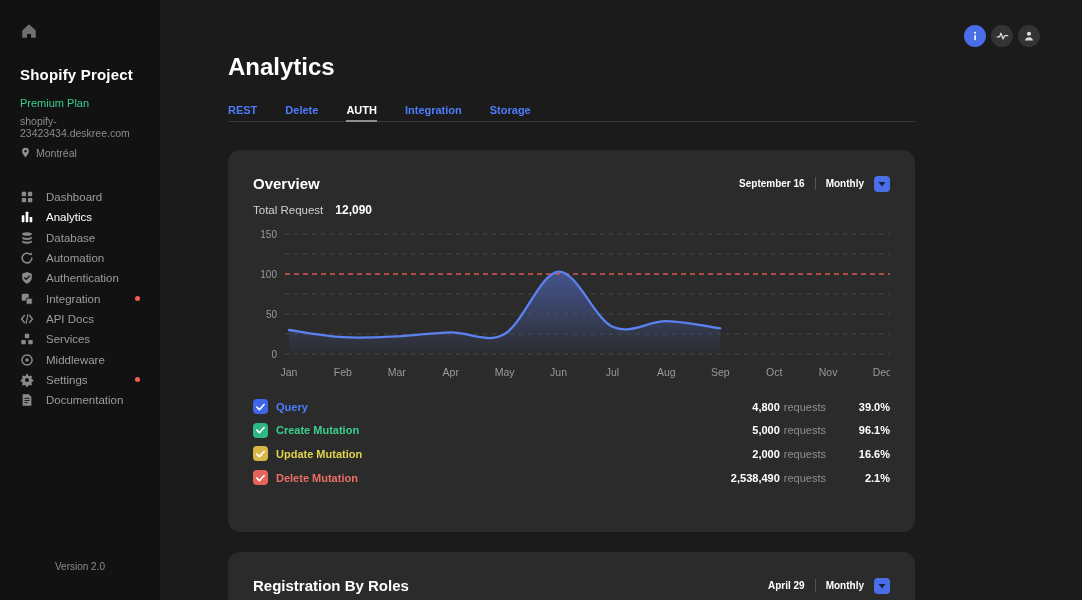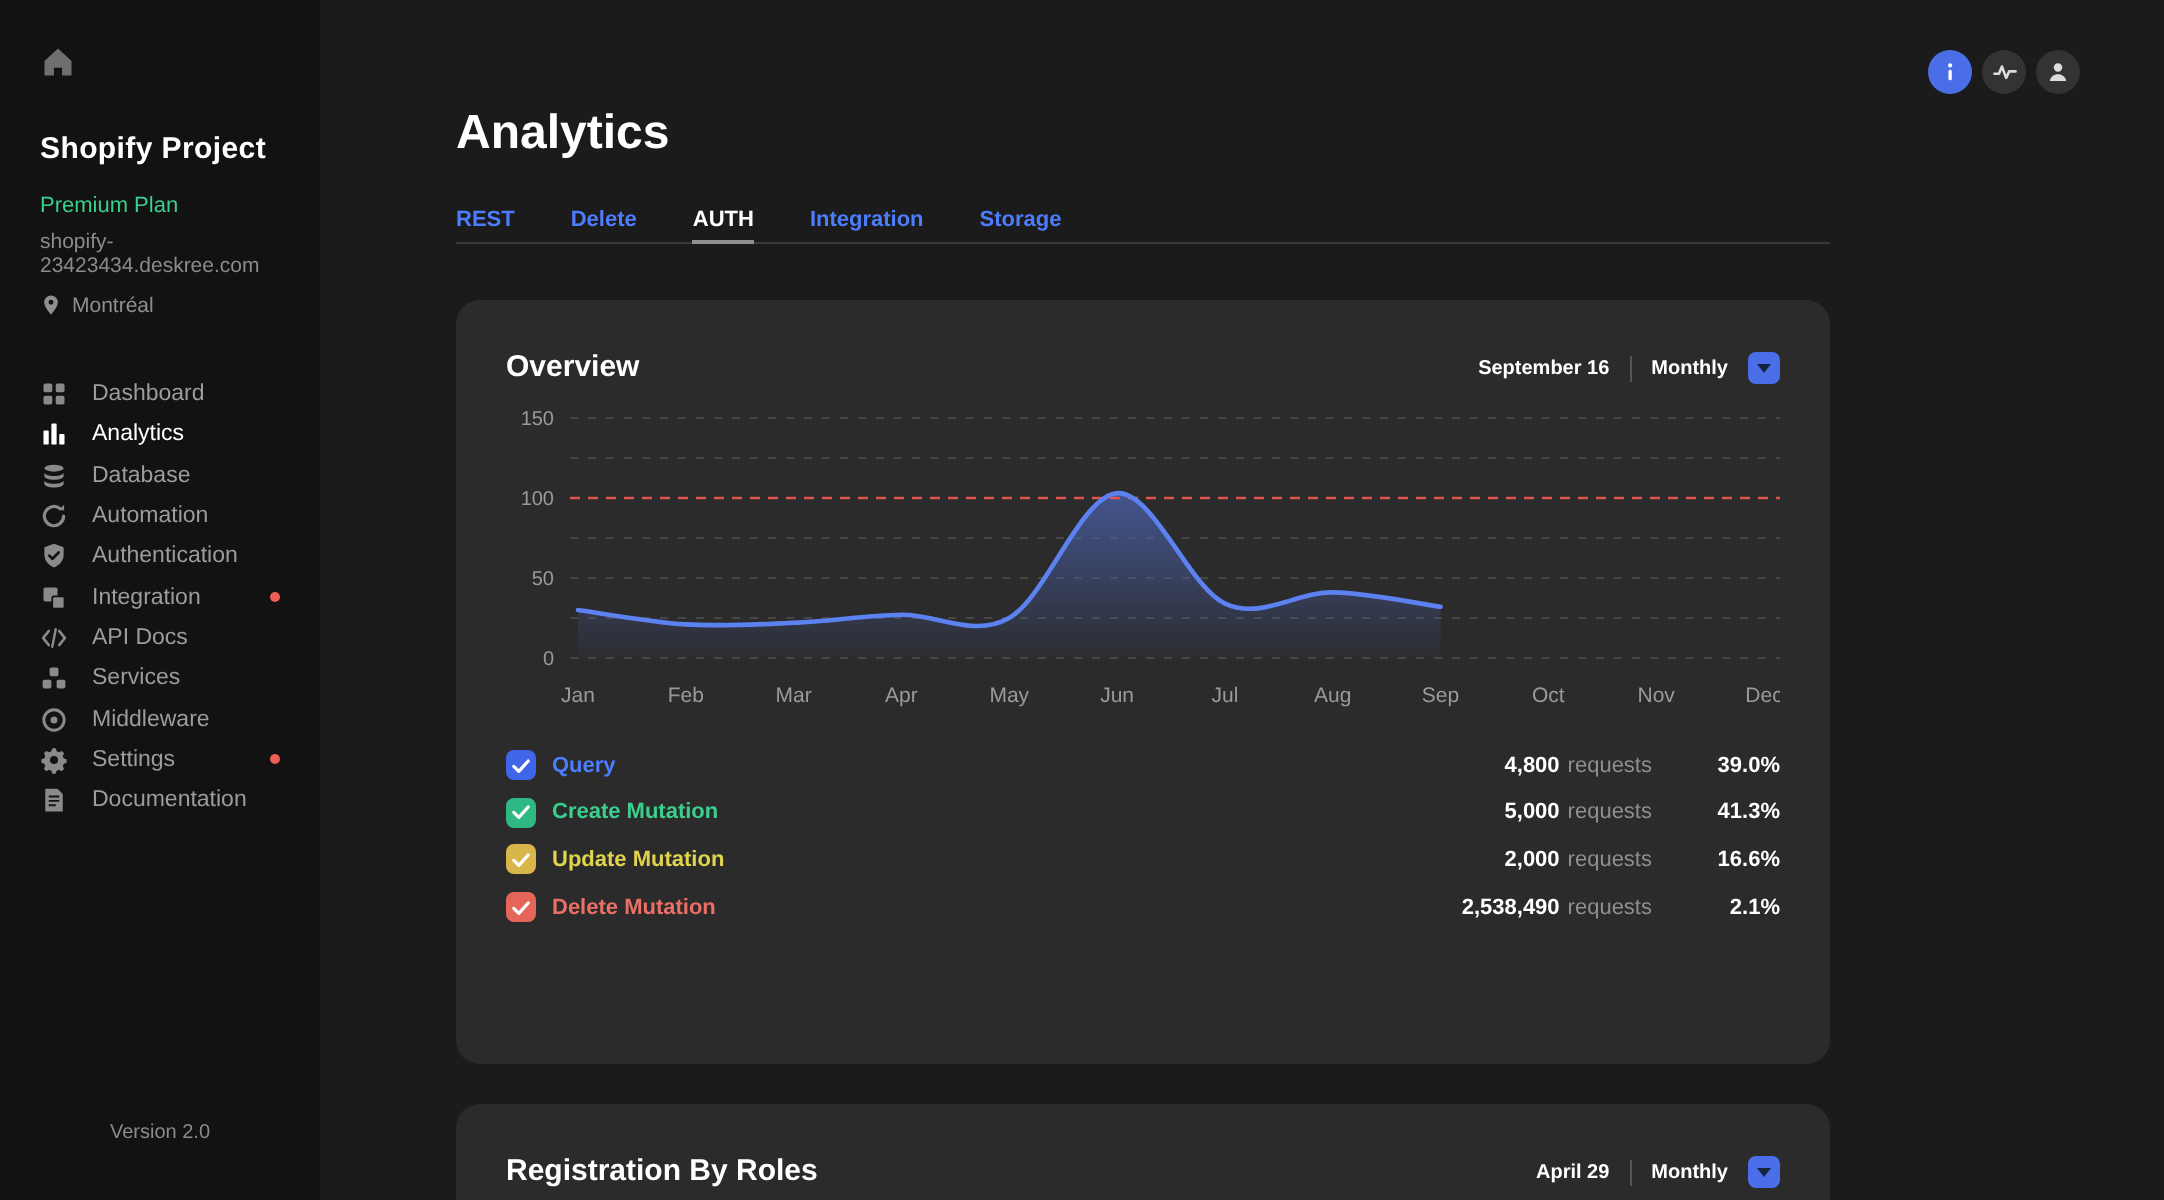--- a/index.html
+++ b/index.html
@@ -45,21 +45,21 @@
   .page-title { color:#ffffff; font-size:24px; font-weight:bold; margin-top:53px; }
 
   .tabs { display:flex; gap:28px; width:687px; margin-top:23px; border-bottom:1px solid #383838; }
   .tab { color:#4d7dfe; font-size:11px; font-weight:bold; padding-bottom:4px; cursor:pointer;
          border-bottom:2px solid transparent; margin-bottom:-1px; }
   .tab.active { color:#ffffff; border-bottom-color:#8e8e8e; }
 
   .card { width:687px; background:#2b2b2b; border-radius:12px; padding:25px; }
   .card.overview { margin-top:28px; height:382px; }
   .card.roles { margin-top:20px; height:200px; }
-  .card-head { display:flex; align-items:flex-end; justify-content:space-between; }
+  .card-head { display:flex; align-items:center; justify-content:space-between; }
   .card-title { color:#ffffff; font-size:15px; font-weight:bold; }
   .range { display:flex; align-items:center; gap:10px; }
   .range .date, .range .period { color:#ffffff; font-size:10px; font-weight:bold; }
   .range .sep { width:1px; height:13px; background:#555555; }
   .caret-btn { width:16px; height:16px; border-radius:4px; background:#4a6ee8; display:flex;
                align-items:center; justify-content:center; cursor:pointer; }
   .caret-btn svg { width:8px; height:6px; color:#16233f; }
 
   .total-row { display:flex; align-items:baseline; gap:12px; margin-top:11px; }
   .total-label { color:#cfcfcf; font-size:11.5px; }
@@ -246,20 +246,24 @@
         <div class="range">
           <span class="date">September 16</span>
           <span class="sep"></span>
           <span class="period">Monthly</span>
           <span class="caret-btn">
               <svg width="8" height="6" viewBox="0 0 8 6" xmlns="http://www.w3.org/2000/svg">
                 <path d="M0.5 1h7L4 5.5z" fill="#16233f"></path>
               </svg>
             </span>
         </div>
+      </div>
+      <div class="total-row">
+        <span class="total-label">Total Request</span>
+        <span class="total-value">12,090</span>
       </div>
       <div class="chart-wrap" id="chart"><svg width="637" height="154">
             <defs>
               <linearGradient id="areaGrad" gradientUnits="userSpaceOnUse" x1="0" y1="40" x2="0" y2="128">
       <stop offset="0" stop-color="#4a5fa8" stop-opacity="0.85"></stop>
       <stop offset="1" stop-color="#4a5fa8" stop-opacity="0.04"></stop>
     </linearGradient>
             </defs>
             <line x1="32" x2="637" y1="128" y2="128" stroke="#474747" stroke-width="1" stroke-dasharray="4 5"></line>
             <line x1="32" x2="637" y1="108" y2="108" stroke="#474747" stroke-width="1" stroke-dasharray="4 5"></line>
@@ -304,21 +308,21 @@
           <div class="legend-row">
             <span class="cbox" style="background: rgb(46, 184, 132);">
               <svg width="9" height="8" viewBox="0 0 10 8" xmlns="http://www.w3.org/2000/svg">
                 <path d="M1 4.2 3.8 7 9 1.2" stroke="#fff" stroke-width="1.8" fill="none" stroke-linecap="round" stroke-linejoin="round"></path>
               </svg>
             </span>
             <span class="legend-label" style="color: rgb(59, 207, 142);">Create Mutation</span>
             <span class="legend-right">
               <span class="legend-val">5,000</span>
               <span class="legend-unit">requests</span>
-              <span class="legend-pct">41.3%</span>
+              <span class="legend-pct">96.1%</span>
             </span>
           </div>
           <div class="legend-row">
             <span class="cbox" style="background: rgb(217, 182, 74);">
               <svg width="9" height="8" viewBox="0 0 10 8" xmlns="http://www.w3.org/2000/svg">
                 <path d="M1 4.2 3.8 7 9 1.2" stroke="#fff" stroke-width="1.8" fill="none" stroke-linecap="round" stroke-linejoin="round"></path>
               </svg>
             </span>
             <span class="legend-label" style="color: rgb(224, 212, 76);">Update Mutation</span>
             <span class="legend-right">

